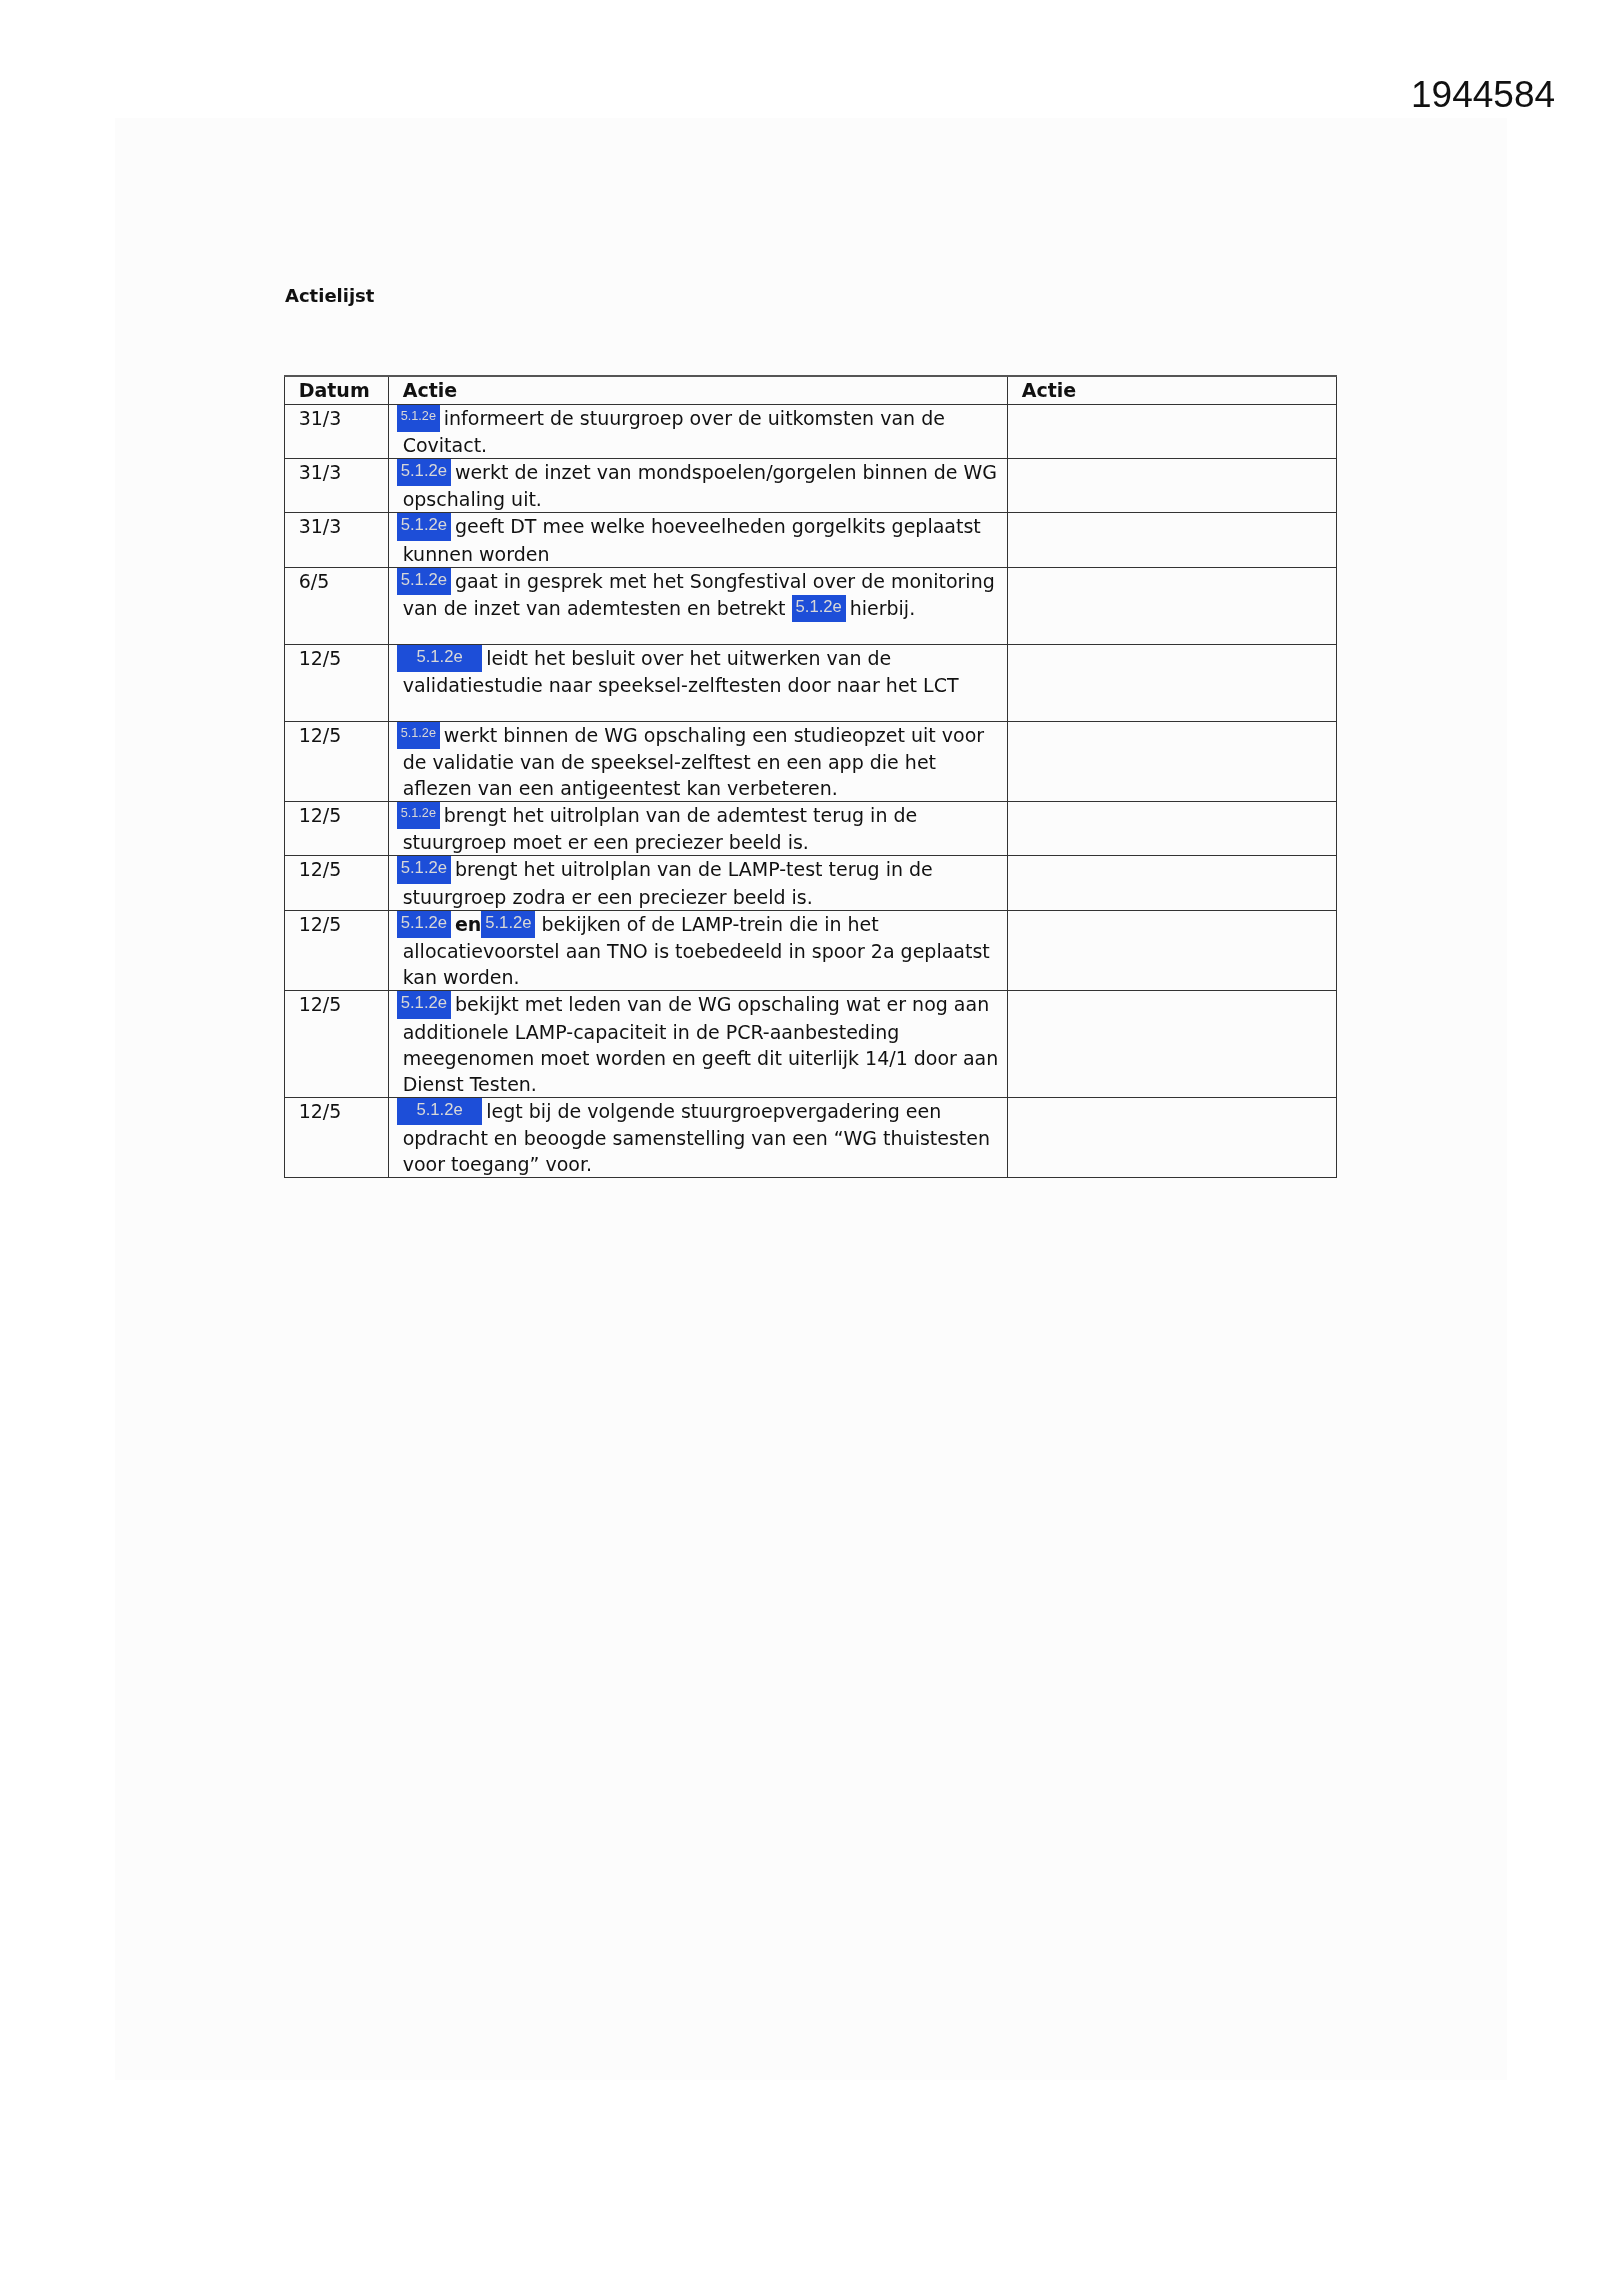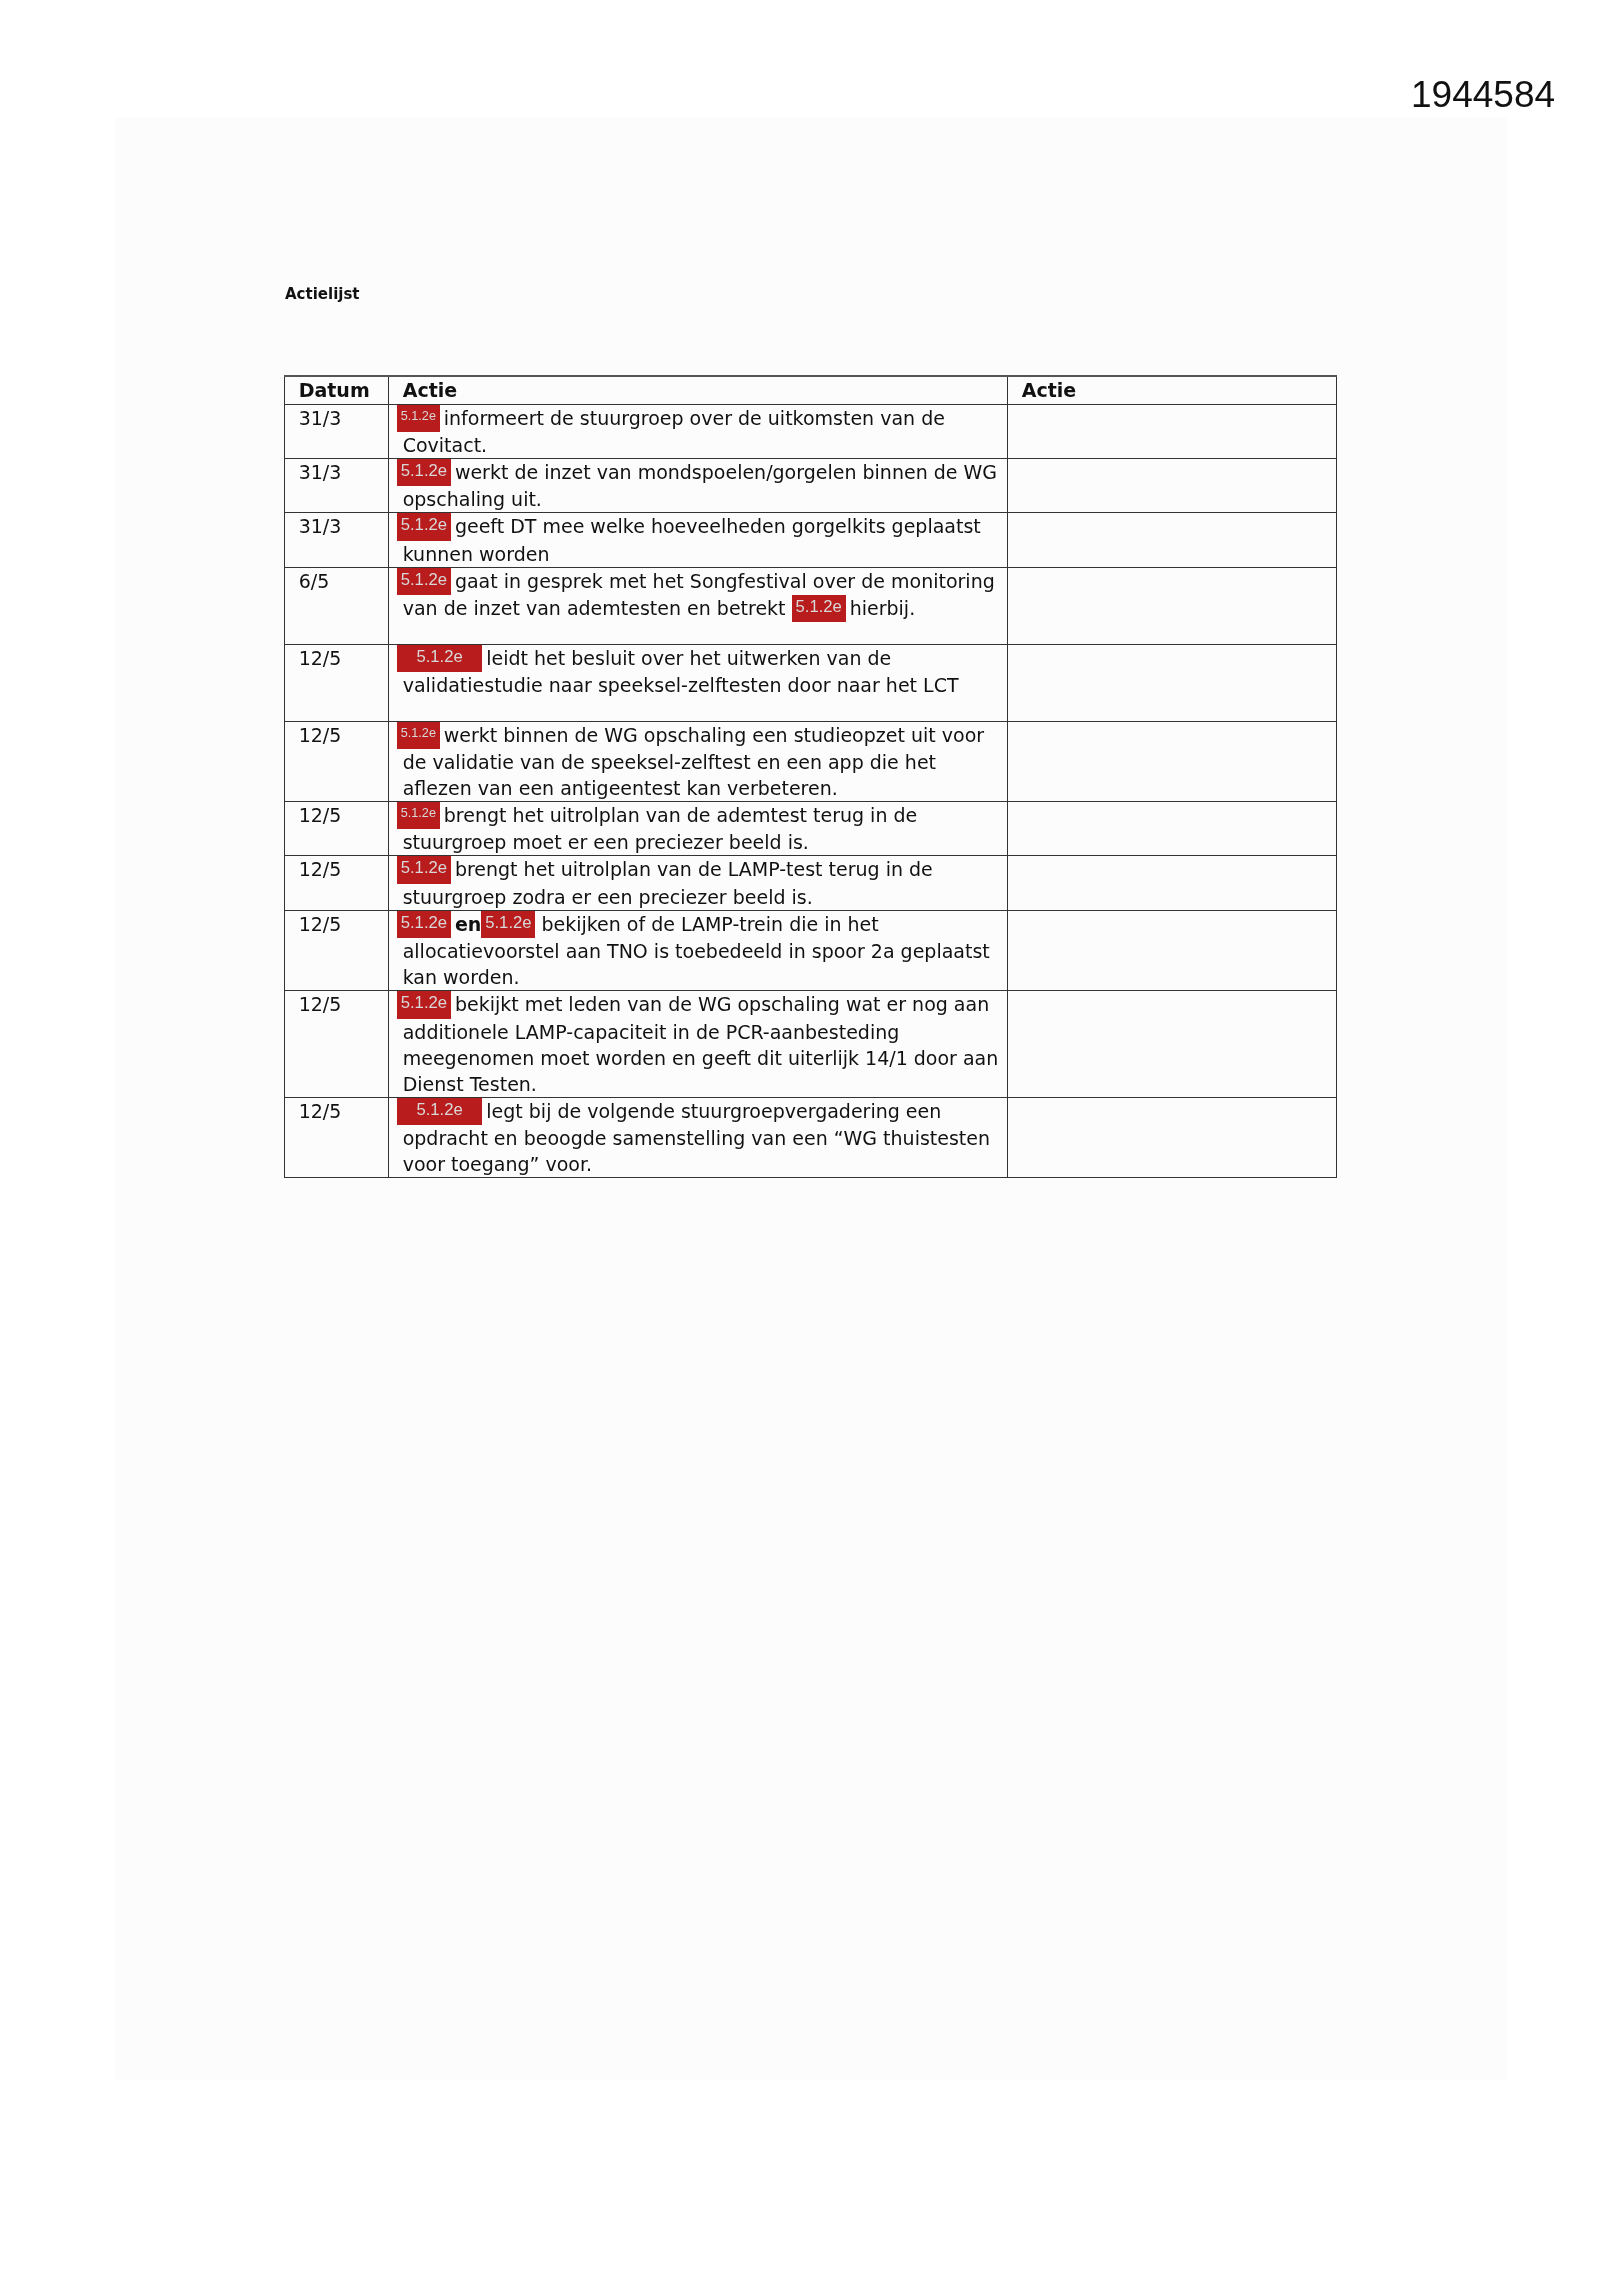--- a/index.html
+++ b/index.html
@@ -1,29 +1,29 @@
 <!DOCTYPE html>
 <html><head>
 <meta charset="utf-8">
 <style>
   html, body { margin: 0; padding: 0; background: #ffffff; }
   body { width: 1621px; height: 2292px; position: relative; overflow: hidden; font-family: "DejaVu Sans", sans-serif; color: #111; }
   .panel { position: absolute; left: 115px; top: 118px; width: 1392px; height: 1962px; background: #fcfcfc; }
   .doc-id { position: absolute; left: 1411px; top: 74px; font-family: "Liberation Sans", sans-serif; font-size: 37px; color: #111; letter-spacing: 0px; }
-  .title { position: absolute; left: 285px; top: 285px; font-family: "DejaVu Sans", sans-serif; font-weight: bold; font-size: 15px; color: #111; }
+  .title { position: absolute; left: 285px; top: 285px; font-family: "DejaVu Sans", sans-serif; font-weight: bold; font-size: 18px; color: #111; }
   table.actions { position: absolute; left: 284px; top: 375px; width: 1053px; border-collapse: collapse; table-layout: fixed; font-size: 19px; line-height: 26px; }
   table.actions th, table.actions td { border: 1.5px solid #333; padding: 0 0 0 13.7px; vertical-align: top; text-align: left; margin-top: 14px; }
   table.actions th { font-weight: bold; height: 25.5px; line-height: 25.5px; padding-top: 1px; }
   table.actions tr:first-child th { border-top: 2.5px solid #555; }
   col.c-datum { width: 104px; }
   col.c-actie { width: 619px; }
   col.c-status { width: 329px; }
   td.datum { padding-left: 13.7px; }
   td.actie { padding-left: 11.8px; padding-right: 5.9px; }
-  .redact { display: inline-block; background: #b91c1c; color: #d8d8d8; font-family: "Liberation Sans", sans-serif; font-size: 16.7px; line-height: 23.5px; height: 27.4px; padding: 0 3.9px; vertical-align: top; margin-left: -5.9px; margin-right: 3.9px; }
+  .redact { display: inline-block; background: #1d4ed8; color: #d8d8d8; font-family: "Liberation Sans", sans-serif; font-size: 16.7px; line-height: 23.5px; height: 27.4px; padding: 0 3.9px; vertical-align: top; margin-left: -5.9px; margin-right: 3.9px; }
   .redact.small { font-size: 12.7px; }
   .redact.wide { padding: 0 19.6px; }
   .redact.nomargin { margin-left: 0; }
   .bold { font-weight: bold; }
 </style>
 </head>
 <body>
 
 <div class="panel"></div>
 

